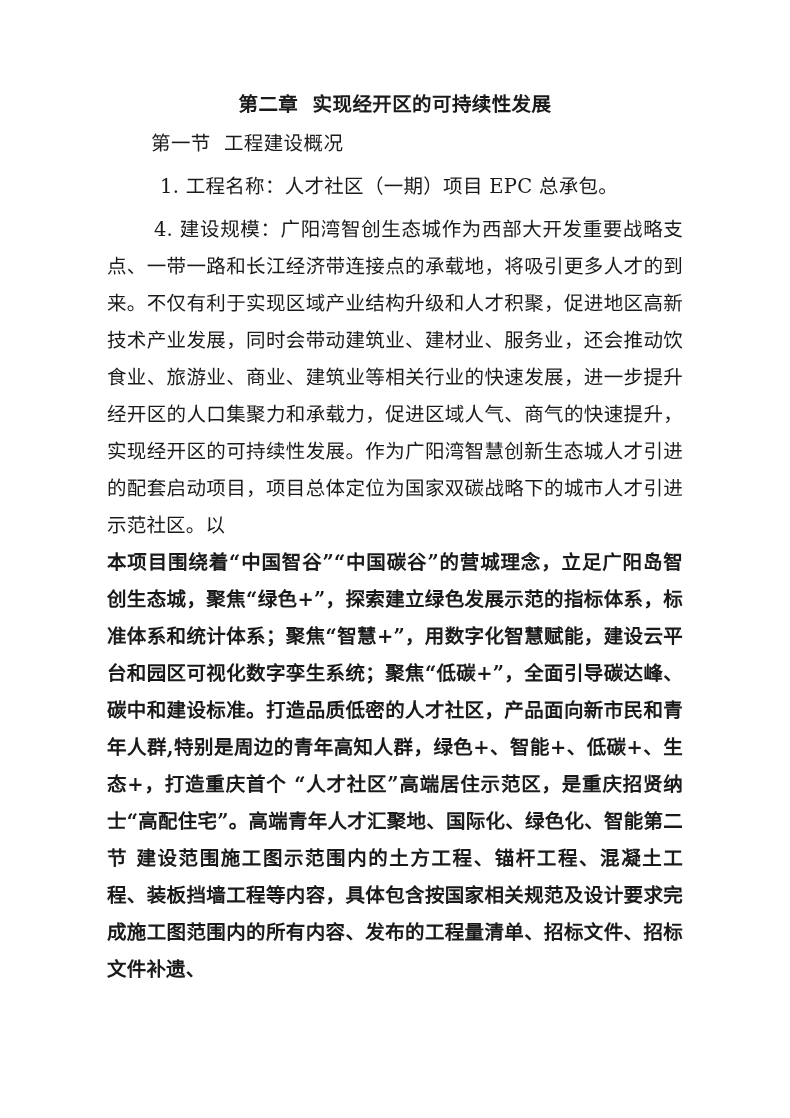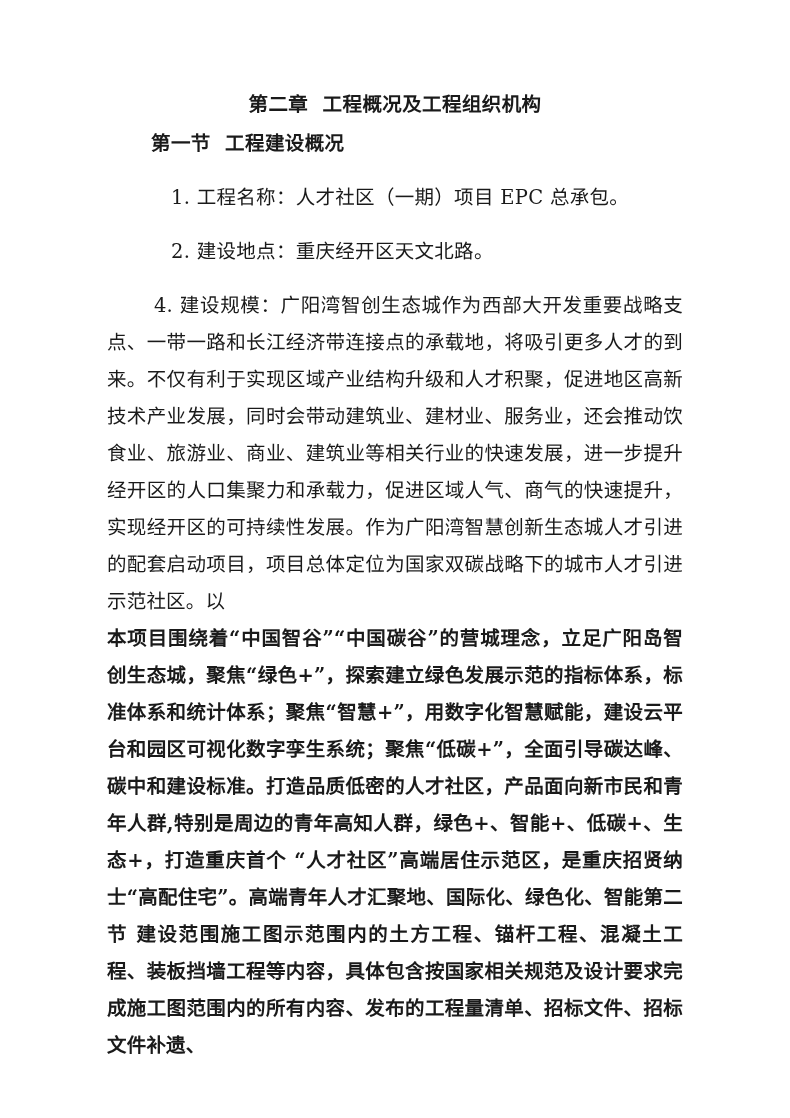--- a/index.html
+++ b/index.html
@@ -38,27 +38,26 @@
     white-space: pre;
     margin: 0 0 2px 0;
   }
   .section-heading {
     font-size: 19.5px;
     line-height: 37px;
     letter-spacing: 0.4px;
     white-space: pre;
     margin: 0;
     text-indent: 44px;
-    font-weight: bold;
   }
   .numbered-item {
     font-size: 19.5px;
     line-height: 37px;
     letter-spacing: 0.3px;
-    margin: 17px;
+    margin: 6px;
     text-indent: 47px;
     white-space: pre;
   }
   .para {
     font-size: 19.5px;
     line-height: 37px;
     letter-spacing: 0.2px;
     margin: 0;
     text-align: justify;
     text-justify: inter-character;
@@ -78,27 +77,26 @@
   .para.no-stretch::after {
     display: none;
   }
 </style>
 </head>
 <body>
 
 <div class="page">
   <div class="doc-body">
 
-    <h1 class="doc-title">第二章  工程概况及工程组织机构</h1>
+    <h1 class="doc-title">第二章  实现经开区的可持续性发展</h1>
 
     <p class="section-heading">第一节  工程建设概况</p>
 
     <p class="numbered-item">1. 工程名称：人才社区（一期）项目 EPC 总承包。</p>
 
-    <p class="numbered-item">2. 建设地点：重庆经开区天文北路。</p>
 
 
     <p class="para no-stretch">4. 建设规模：广阳湾智创生态城作为西部大开发重要战略支点、一带一路和长江经济带连接点的承载地，将吸引更多人才的到来。不仅有利于实现区域产业结构升级和人才积聚，促进地区高新技术产业发展，同时会带动建筑业、建材业、服务业，还会推动饮食业、旅游业、商业、建筑业等相关行业的快速发展，进一步提升经开区的人口集聚力和承载力，促进区域人气、商气的快速提升，实现经开区的可持续性发展。作为广阳湾智慧创新生态城人才引进的配套启动项目，项目总体定位为国家双碳战略下的城市人才引进示范社区。以</p>
 
     <p class="para flush no-stretch">本项目围绕着“中国智谷”“中国碳谷”的营城理念，立足广阳岛智创生态城，聚焦“绿色+”，探索建立绿色发展示范的指标体系，标准体系和统计体系；聚焦“智慧+”，用数字化智慧赋能，建设云平台和园区可视化数字孪生系统；聚焦“低碳+”，全面引导碳达峰、碳中和建设标准。打造品质低密的人才社区，产品面向新市民和青年人群,特别是周边的青年高知人群，绿色+、智能+、低碳+、生态+，打造重庆首个 “人才社区”高端居住示范区，是重庆招贤纳士“高配住宅”。高端青年人才汇聚地、国际化、绿色化、智能第二节 建设范围施工图示范围内的土方工程、锚杆工程、混凝土工程、装板挡墙工程等内容，具体包含按国家相关规范及设计要求完成施工图范围内的所有内容、发布的工程量清单、招标文件、招标文件补遗、</p>
 
   </div>
 </div>
 
 </body></html>

